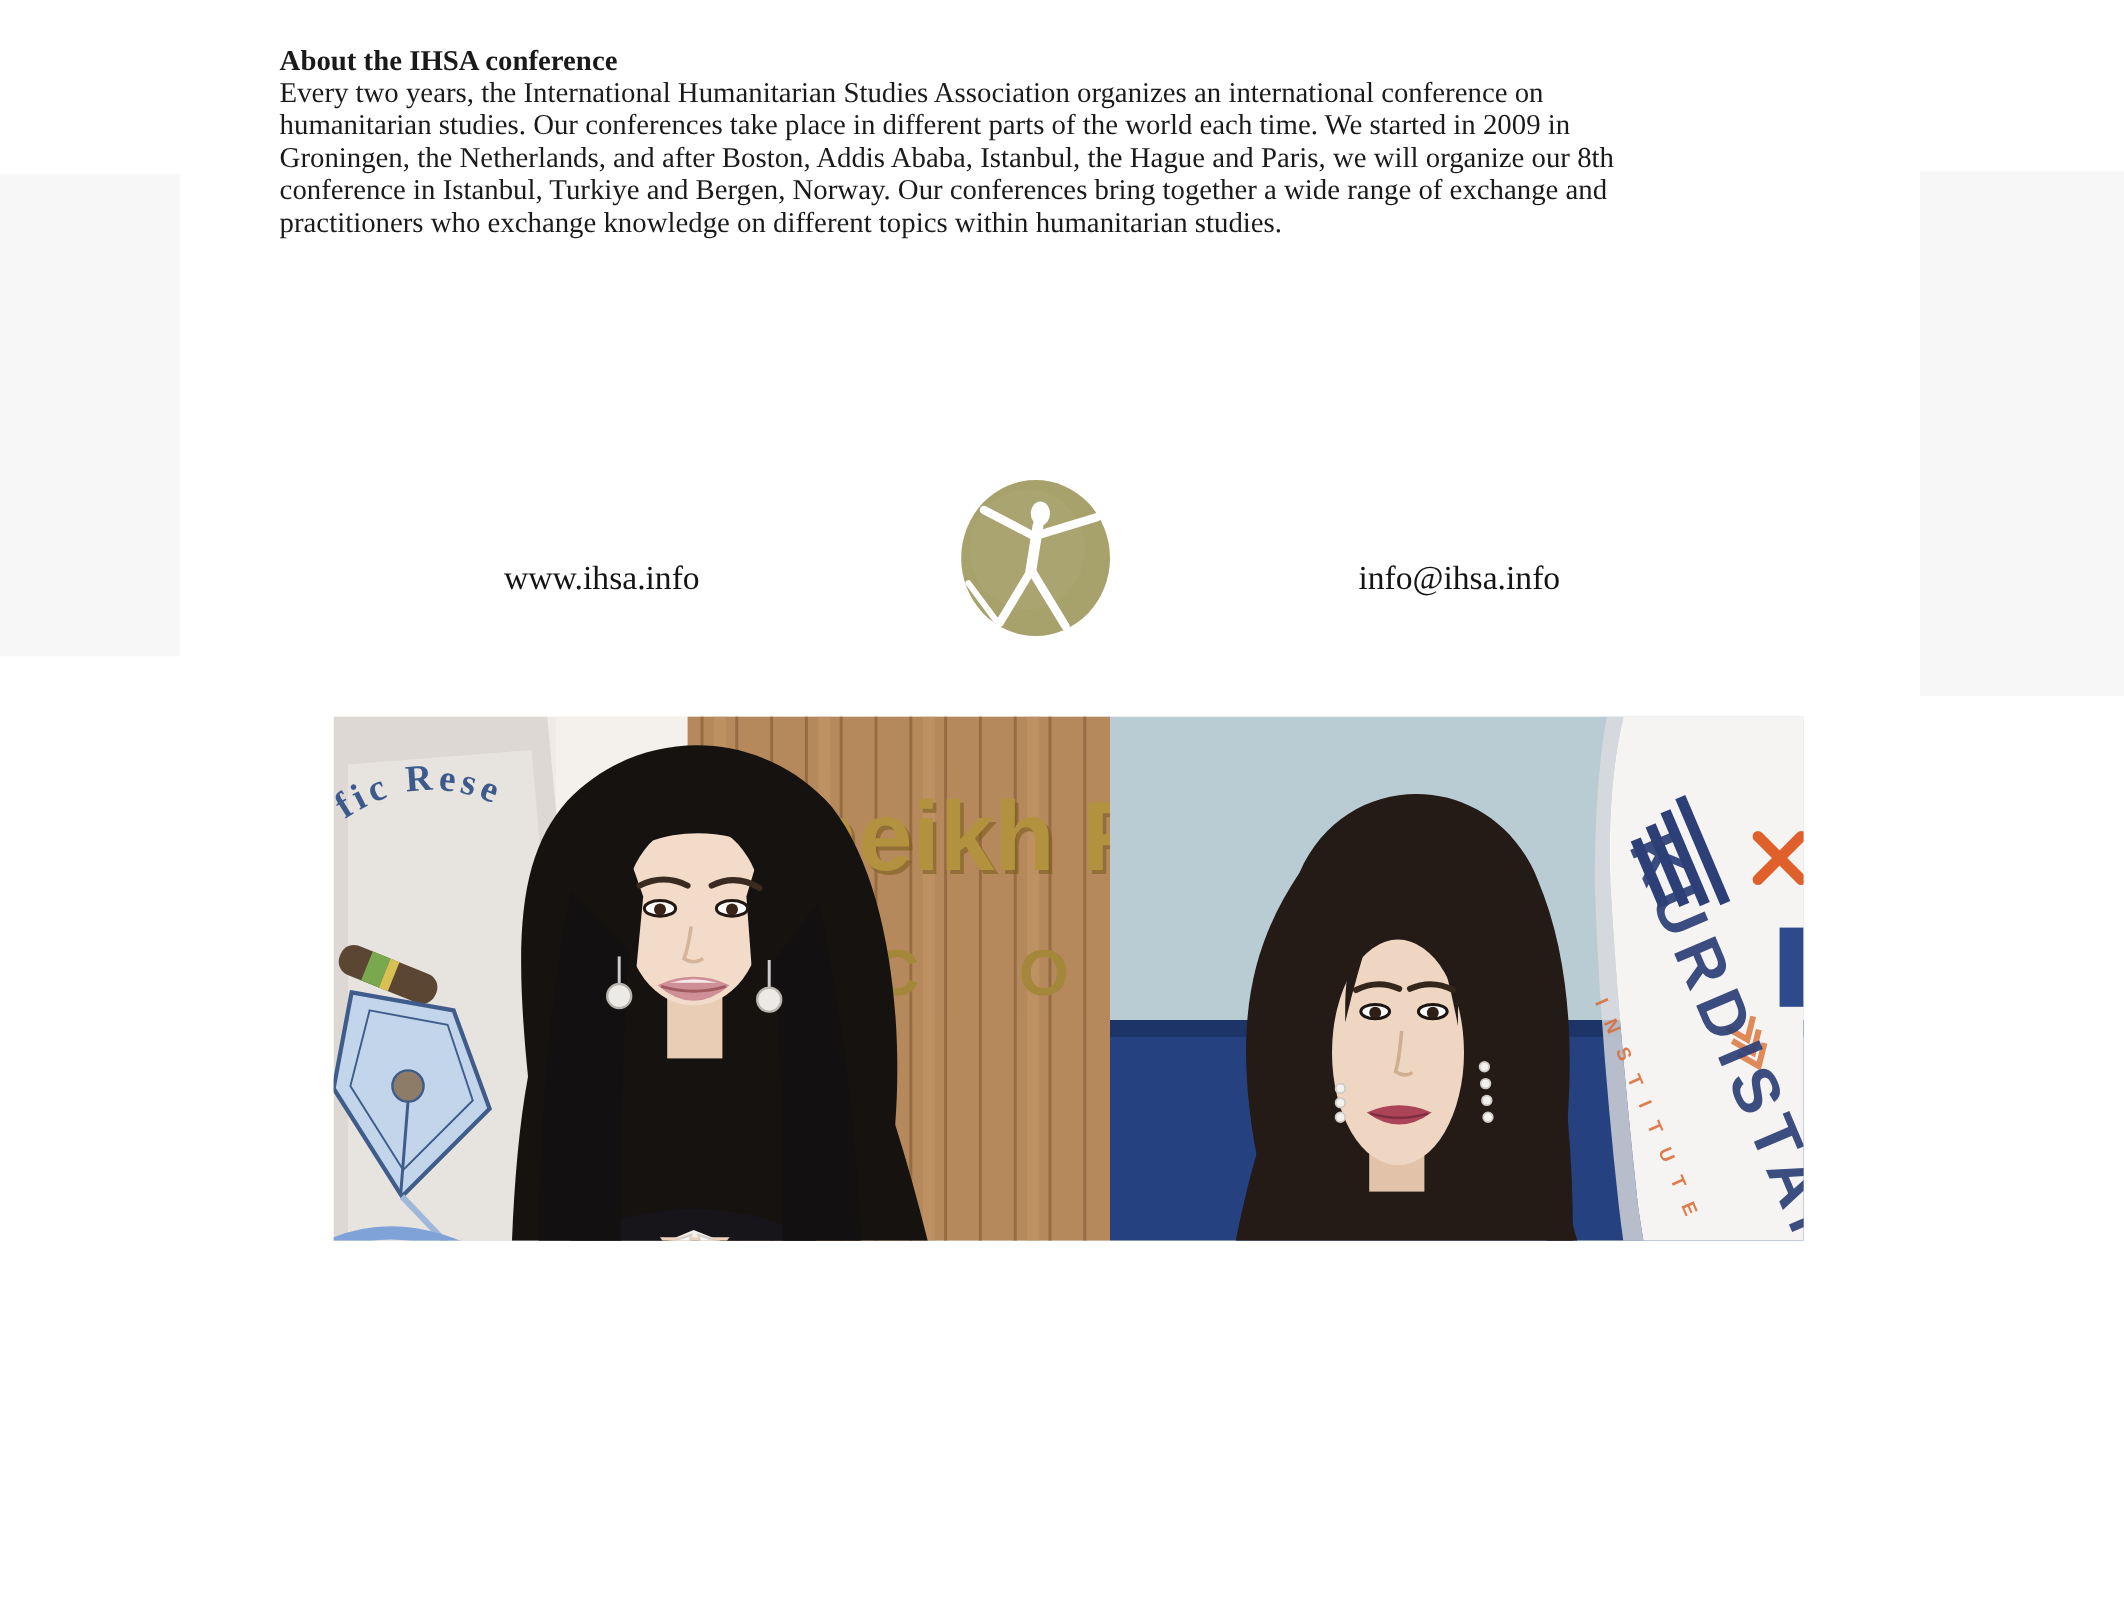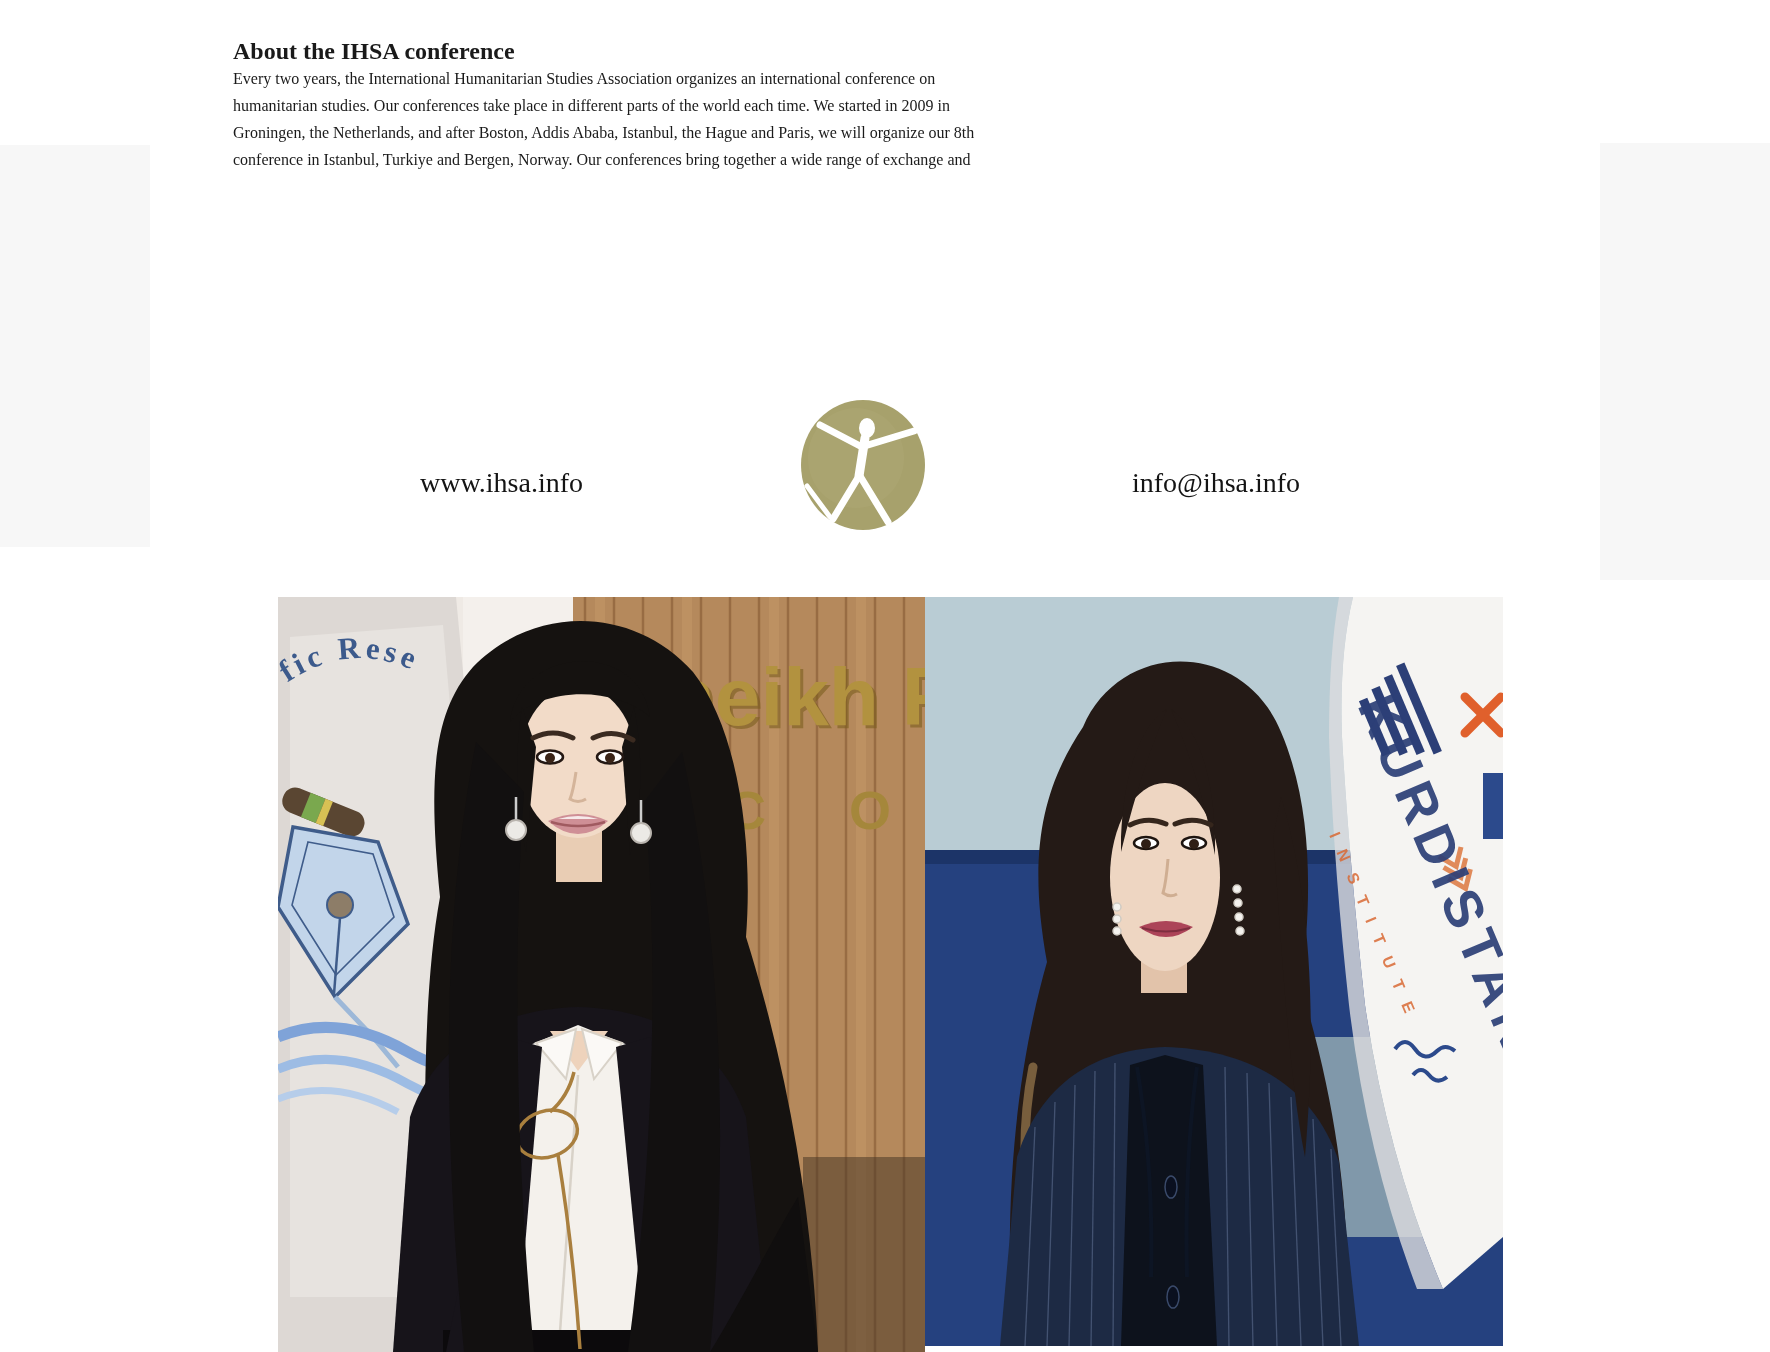--- a/index.html
+++ b/index.html
@@ -1,25 +1,25 @@
 <!DOCTYPE html>
 <html><head>
 <meta charset="utf-8">
 <style>
   html,body{margin:0;padding:0;background:#ffffff;}
   .page{
-    position:relative;width:1770px;height:1352px;background:#ffffff;
+    position:relative;width:1770px;height:1034px;background:#ffffff;
     overflow:hidden;font-family:"Liberation Serif","DejaVu Serif",serif;color:#1a1a1a;
   }
   .bg-strip{position:absolute;background:#f7f7f7;}
   .bg-strip.left{left:0;top:145px;width:150px;height:402px;}
   .bg-strip.right{left:1600px;top:143px;width:170px;height:437px;}
   .textblock{position:absolute;left:233px;top:38px;}
   .textblock .h{font-weight:bold;font-size:24px;line-height:27px;white-space:nowrap;}
-  .textblock .line{font-size:16px;line-height:27px;white-space:nowrap;}
+  .textblock .line{font-size:24px;line-height:27px;white-space:nowrap;}
   .textblock .gap{height:27px;}
   .contact-text{position:absolute;top:467px;font-size:28px;white-space:nowrap;color:#141414;}
   .website{left:420px;text-align:right;}
   .email{left:1132px;}
   .logo-svg{position:absolute;left:796px;top:398px;}
   .photo{position:absolute;display:block;}
   .photo.leftp{left:278px;top:597px;}
   .photo.rightp{left:925px;top:597px;}
 </style>
 </head>
@@ -29,20 +29,21 @@
 
   <div class="bg-strip left"></div>
   <div class="bg-strip right"></div>
 
   <div class="textblock">
     <div class="h">About the IHSA conference</div>
     <div class="line">Every two years, the International Humanitarian Studies Association organizes an international conference on</div>
     <div class="line">humanitarian studies. Our conferences take place in different parts of the world each time. We started in 2009 in</div>
     <div class="line">Groningen, the Netherlands, and after Boston, Addis Ababa, Istanbul, the Hague and Paris, we will organize our 8th</div>
     <div class="line">conference in Istanbul, Turkiye and Bergen, Norway. Our conferences bring together a wide range of exchange and</div>
+    <div class="line">practitioners who exchange knowledge on different topics within humanitarian studies.</div>
     <div class="gap"></div>
   </div>
 
   <div class="contact-text website">www.ihsa.info</div>
   <div class="contact-text email">info@ihsa.info</div>
 
   <svg class="logo-svg" width="134" height="134" viewBox="0 0 134 134">
     <ellipse cx="67" cy="67" rx="62" ry="65" fill="#a7a16c"></ellipse>
     <ellipse cx="60" cy="60" rx="48" ry="50" fill="#afa876" opacity="0.45"></ellipse>
     <g stroke="#ffffff" stroke-width="7" stroke-linecap="round" fill="none">

